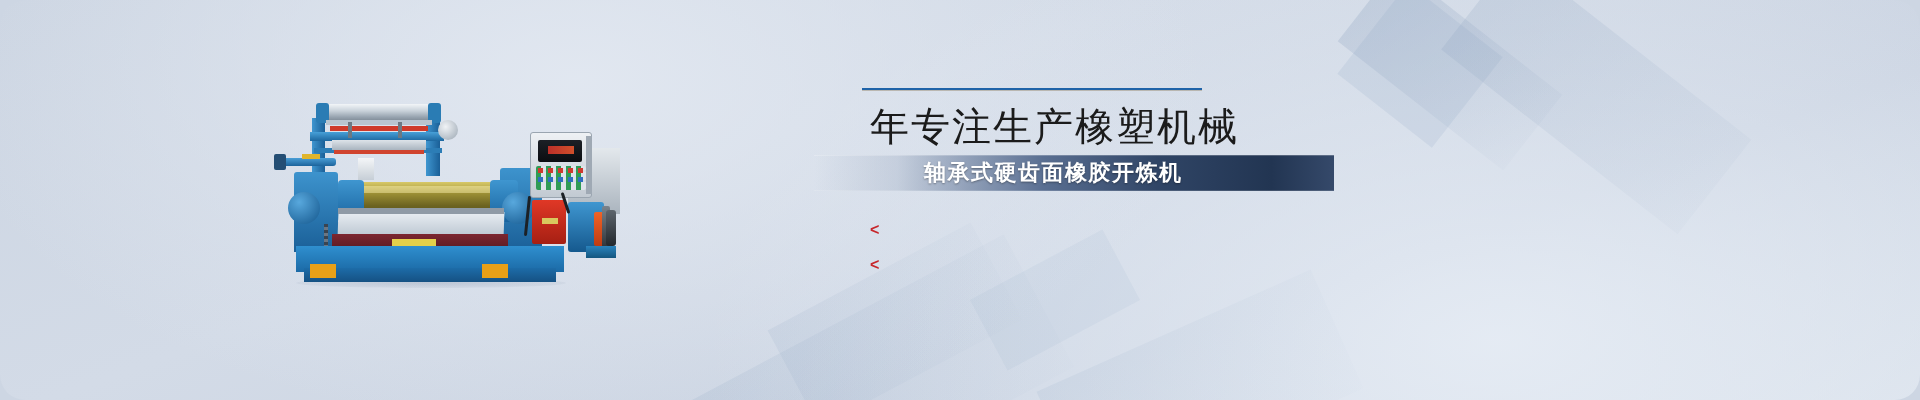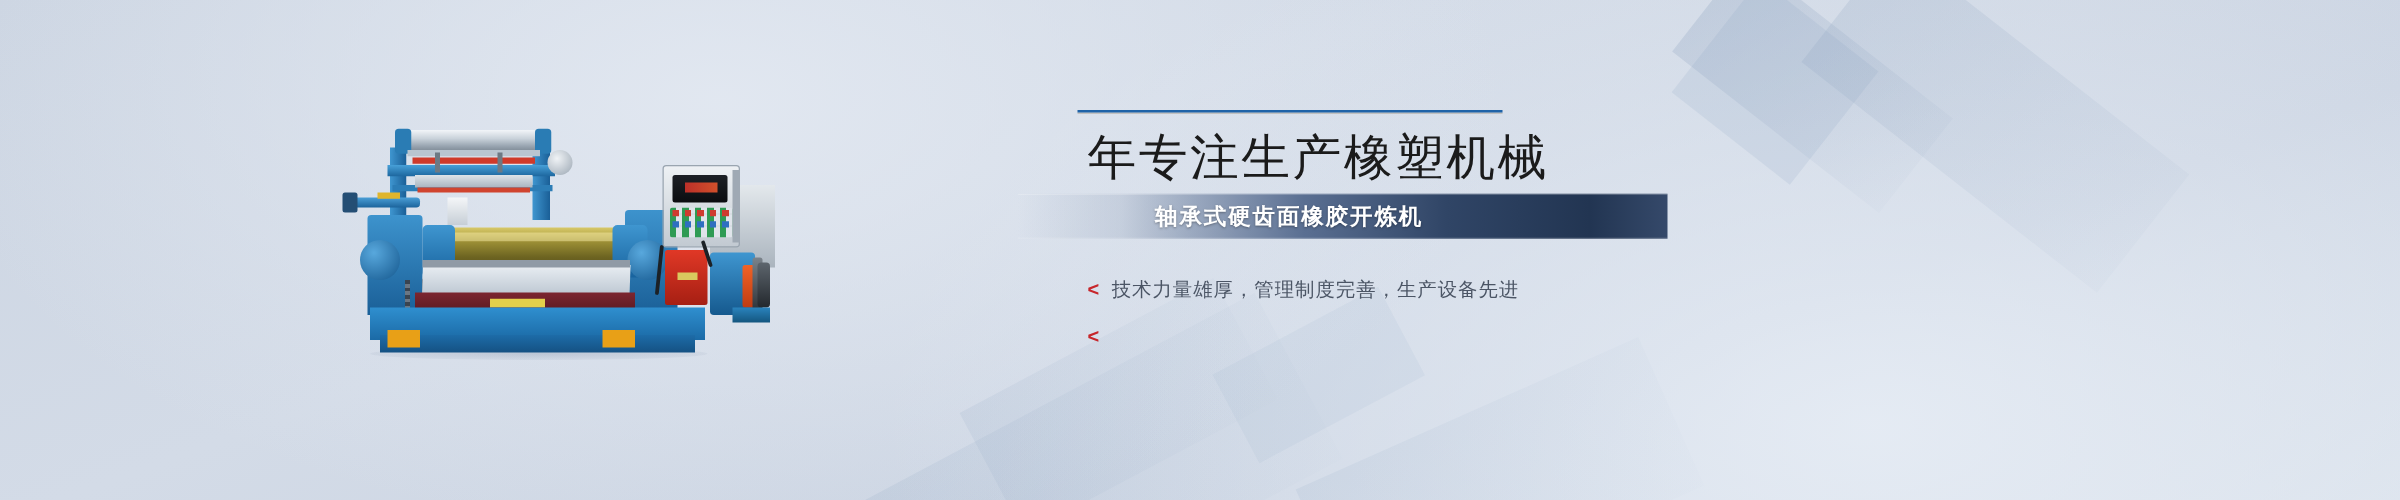--- a/index.html
+++ b/index.html
@@ -11,20 +11,21 @@
 
   #banner {
     position:relative;
     width:1920px;
     height:400px;
     overflow:hidden;
     background:
       radial-gradient(ellipse 900px 500px at 30% 20%, rgba(226,232,241,0.95) 0%, rgba(205,214,227,0) 70%),
       radial-gradient(ellipse 1100px 600px at 78% 85%, rgba(232,238,246,0.85) 0%, rgba(205,214,227,0) 72%),
       linear-gradient(160deg, #ccd5e2 0%, #d3dbe7 38%, #cbd4e2 70%, #d8e0ea 100%);
+    border-radius: 25px;
   }
 
   
   .wm { position:absolute; pointer-events:none; }
   .wm-a {
     width:300px; height:120px; top:-45px; right:105px;
     background:linear-gradient(110deg, rgba(150,170,196,0.26), rgba(150,170,196,0.05));
     transform:rotate(38deg); transform-origin:left top;
   }
   .wm-b {
@@ -93,21 +94,21 @@
       rgba(158,172,194,0.35) 16%,
       #5a6f92 44%,
       #304566 66%,
       #223552 88%,
       #35496a 100%);
     box-shadow:inset 0 1px 0 rgba(255,255,255,0.22), inset 0 -1px 0 rgba(255,255,255,0.14);
   }
   #subtitle-text {
     position:absolute;
     left:110px;
-    font-size:18px;
+    font-size:22px;
     font-weight:bold;
     color:#ffffff;
     letter-spacing:1.5px;
     white-space:nowrap;
     text-shadow:0 1px 2px rgba(0,0,0,0.35);
   }
 
   #bullets { margin-top:31px; padding-left:14px; }
   .bullet-row {
     display:flex;
@@ -314,21 +315,20 @@
 
     <div id="main-title">年专注生产橡塑机械</div>
 
     <div id="subtitle-banner">
       <span id="subtitle-text">轴承式硬齿面橡胶开炼机</span>
     </div>
 
     <div id="bullets">
       <div class="bullet-row">
         <span class="bullet-marker">&lt;</span>
-        <span class="bullet-text">技术力量雄厚，管理制度完善，生产设备先进</span>
       </div>
       <div class="bullet-row">
         <span class="bullet-marker">&lt;</span>
       </div>
     </div>
 
   </div>
 </div>
 
 </body></html>

